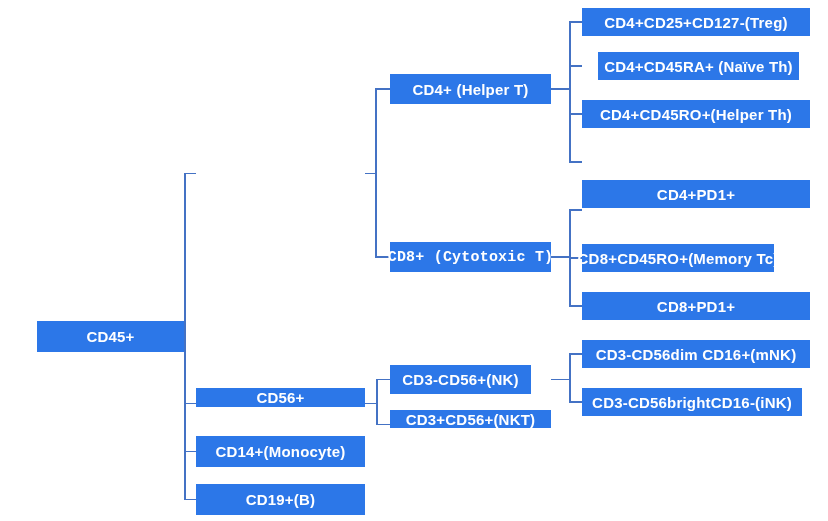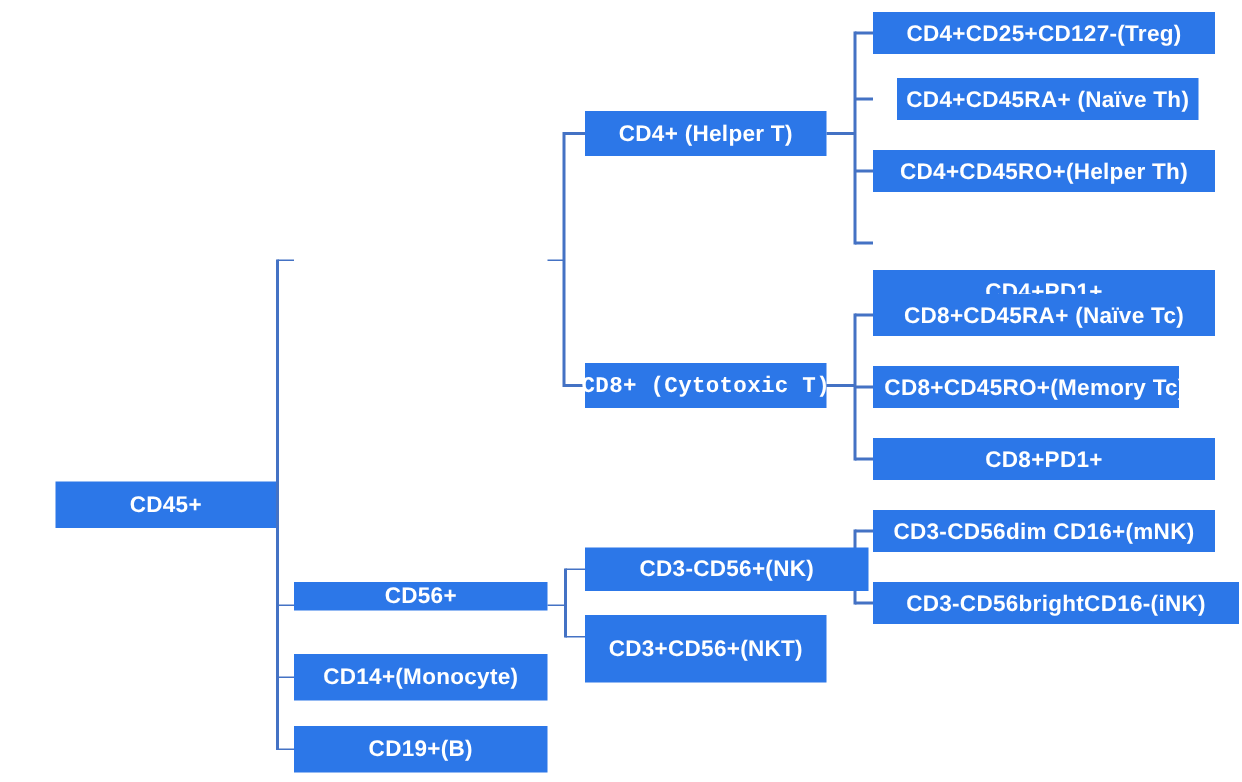--- a/index.html
+++ b/index.html
@@ -37,32 +37,32 @@
   
   .n-cd45      { left: 25px;  top: 321px; width: 147px; height: 31px; margin-left: 12px; }
   
   .n-cd3       { left: 196px; top: 158px; width: 169px; height: 31px; }
   .n-cd56      { left: 196px; top: 388px; width: 169px; height: 19px; }
   .n-cd14      { left: 196px; top: 436px; width: 169px; height: 31px; }
   .n-cd19      { left: 196px; top: 484px; width: 169px; height: 31px; }
   
   .n-cd4       { left: 390px; top: 74px;  width: 161px; height: 30px; }
   .n-cd8       { left: 390px; top: 242px; width: 161px; height: 30px; font-family: Liberation Mono, monospace; }
-  .n-nk        { left: 390px; top: 365px; width: 189px; height: 29px; }
-  .n-nkt       { left: 390px; top: 410px; width: 161px; height: 45px; }
+  .n-nk        { left: 390px; top: 365px; width: 141px; height: 29px; }
+  .n-nkt       { left: 390px; top: 410px; width: 161px; height: 18px; }
   
   .n-treg      { left: 582px; top: 8px;   width: 228px; height: 28px; }
   .n-naive-th  { left: 582px; top: 52px;  width: 201px; height: 28px; margin-left: 16px; }
   .n-memory-th { left: 582px; top: 100px; width: 228px; height: 28px; }
   .n-cd4-pd1   { left: 582px; top: 148px; width: 228px; height: 28px; margin-top: 32px; }
   .n-naive-tc  { left: 582px; top: 196px; width: 228px; height: 28px; }
-  .n-memory-tc { left: 582px; top: 244px; width: 192px; height: 28px; padding-left: 12px; }
+  .n-memory-tc { left: 582px; top: 244px; width: 192px; height: 28px; }
   .n-cd8-pd1   { left: 582px; top: 292px; width: 228px; height: 28px; }
   .n-mnk       { left: 582px; top: 340px; width: 228px; height: 28px; }
-  .n-ink       { left: 582px; top: 388px; width: 244px; height: 28px; }
+  .n-ink       { left: 582px; top: 388px; width: 220px; height: 28px; }
 </style>
 </head>
 <body>
 
 <div id="canvas">
 
   <div id="connectors">
       <div class="line" style="left: 172px; top: 335.75px; width: 13px; height: 1.5px;"></div>
       <div class="line" style="left: 184.25px; top: 172.75px; width: 1.5px; height: 327.5px;"></div>
       <div class="line" style="left: 185px; top: 172.75px; width: 11px; height: 1.5px;"></div>
@@ -102,19 +102,18 @@
 
   <div class="node n-cd4">CD4+ (Helper T)</div>
   <div class="node n-cd8">CD8+ (Cytotoxic T)</div>
   <div class="node n-nk">CD3-CD56+(NK)</div>
   <div class="node n-nkt">CD3+CD56+(NKT)</div>
 
   <div class="node n-treg">CD4+CD25+CD127-(Treg)</div>
   <div class="node n-naive-th">CD4+CD45RA+ (Naïve Th)</div>
   <div class="node n-memory-th">CD4+CD45RO+(Helper Th)</div>
   <div class="node n-cd4-pd1">CD4+PD1+</div>
-  <div class="node n-naive-tc">CD8+CD45RA+ (Naïve Tc)</div>
   <div class="node n-memory-tc">CD8+CD45RO+(Memory Tc)</div>
   <div class="node n-cd8-pd1">CD8+PD1+</div>
   <div class="node n-mnk">CD3-CD56dim CD16+(mNK)</div>
   <div class="node n-ink">CD3-CD56brightCD16-(iNK)</div>
 
 </div>
 
 </body></html>

